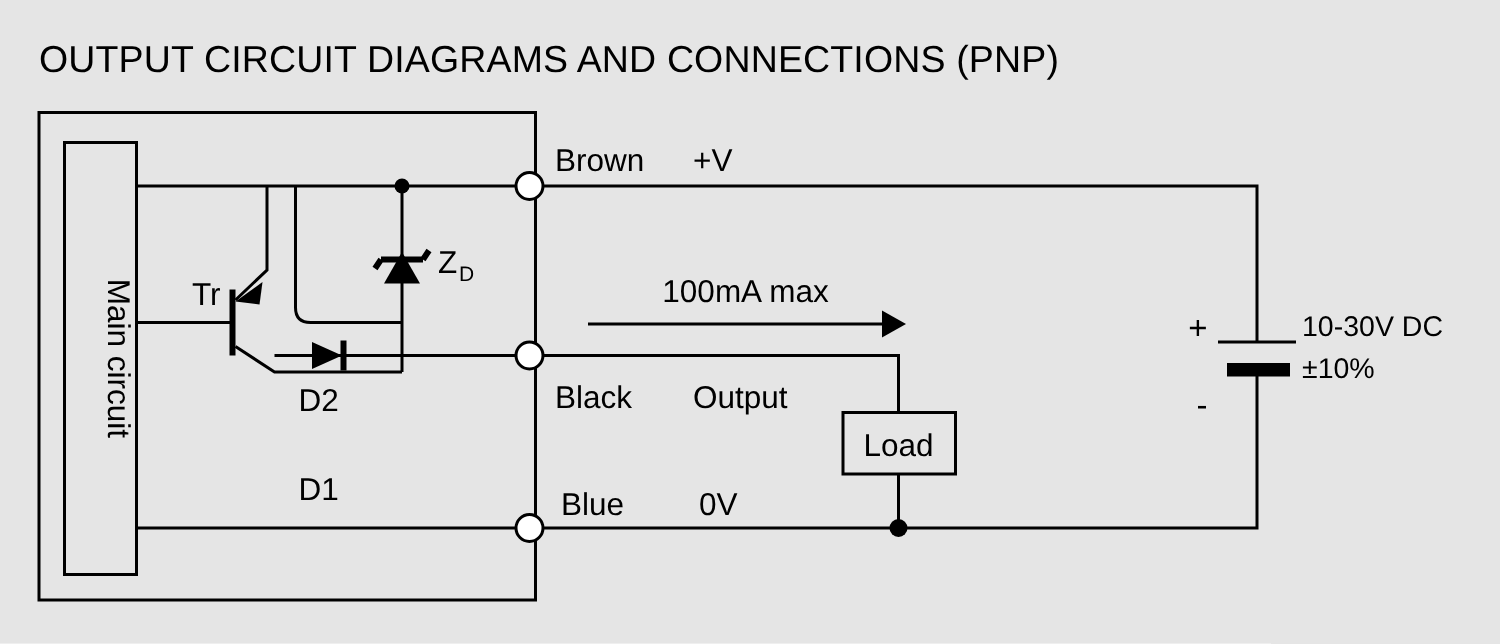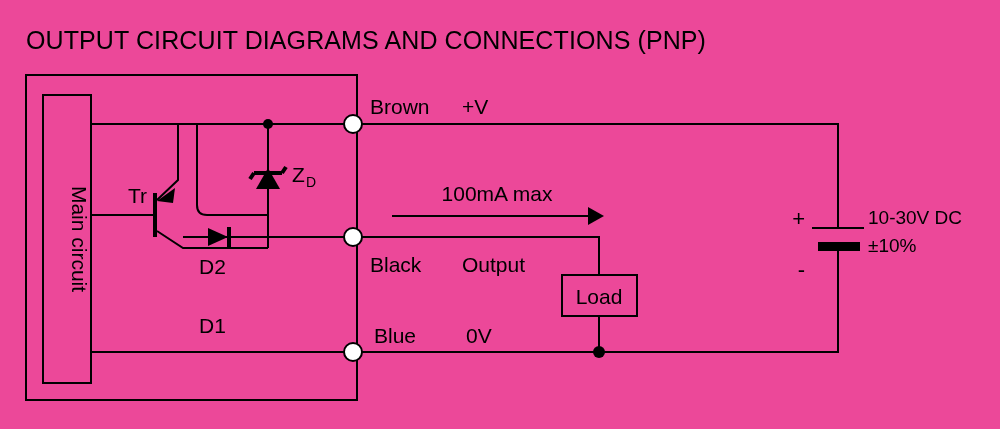--- a/index.html
+++ b/index.html
@@ -10,21 +10,21 @@
   body {
     width: 1000px;
     height: 429px;
     font-family: "Liberation Sans", sans-serif;
     overflow: hidden;
   }
   #page {
     position: relative;
     width: 1000px;
     height: 429px;
-    background: #ec4899;
+    background: #e5e5e5;
   }
   .title {
     position: absolute;
     left: 26px;
     top: 26px;
     font-size: 25px;
     font-family: "Liberation Sans", sans-serif;
     color: #000000;
     letter-spacing: 0.1px;
     white-space: nowrap;

